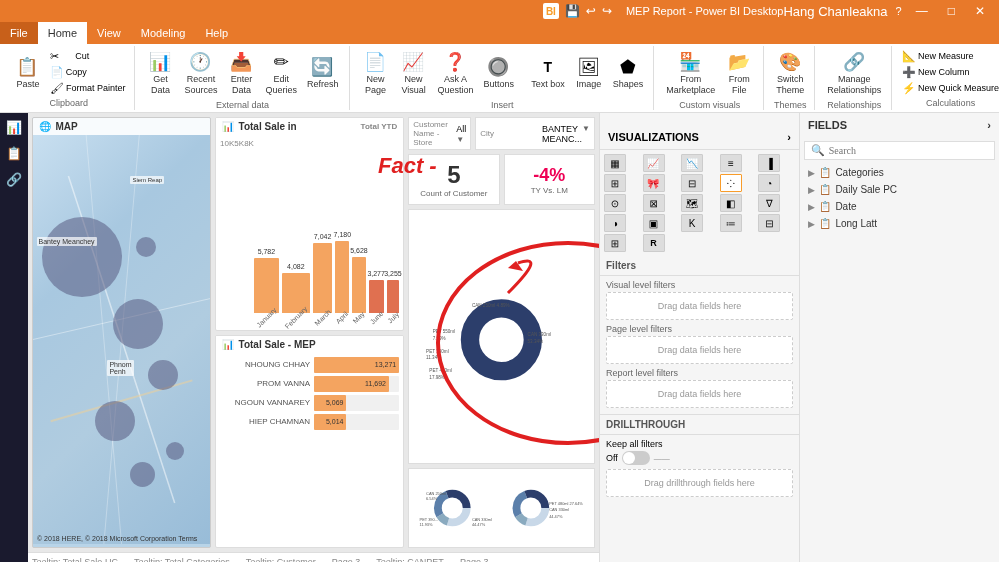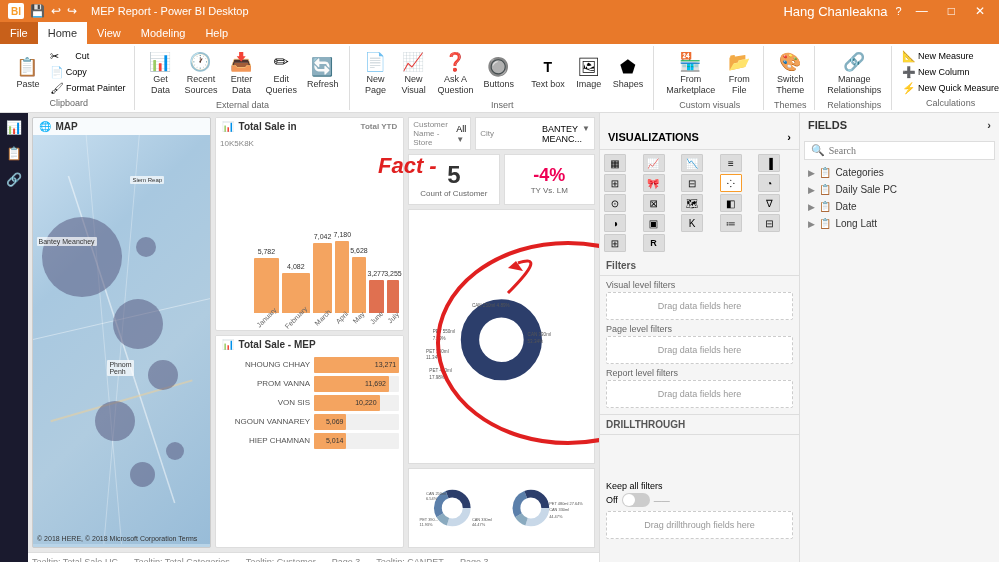--- a/index.html
+++ b/index.html
@@ -1,19 +1,19 @@
 <!DOCTYPE html>
 <html><head>
   <meta charset="utf-8">
   <style>
     * { box-sizing: border-box; margin: 0; padding: 0; }
     body { font-family: 'Segoe UI', Arial, sans-serif; font-size: 11px; background: #f0f0f0; width: 999px; height: 562px; overflow: hidden; }
 
     
-    .title-bar { background: #e8792a; height: 22px; display: flex; align-items: center; justify-content: space-between; padding: 0 8px; color: white; font-size: 11px; }
+    .title-bar { background: #e8792a; height: 22px; display: flex; align-items: center; justify-content: flex-end; padding: 0 8px; color: white; font-size: 11px; }
     .title-bar-left { display: flex; align-items: center; gap: 6px; }
     .title-bar-controls { display: flex; gap: 8px; font-size: 12px; }
     .title-bar-icon { width: 16px; height: 16px; background: #fff; border-radius: 2px; display: flex; align-items: center; justify-content: center; }
     .win-btn { cursor: pointer; padding: 0 6px; }
 
     
     .ribbon { background: #fff; border-bottom: 1px solid #ddd; }
     .ribbon-tabs { display: flex; background: #e8792a; height: 22px; }
     .ribbon-tab { padding: 2px 10px; color: white; font-size: 11px; cursor: pointer; display: flex; align-items: center; }
     .ribbon-tab.active { background: #fff; color: #333; }
@@ -404,28 +404,20 @@
                 <div class="mep-bar-fill" style="width:100%;">
                   <span class="mep-bar-val">13,271</span>
                 </div>
               </div>
             </div>
             <div class="mep-row">
               <div class="mep-name">PROM VANNA</div>
               <div class="mep-bar-wrap">
                 <div class="mep-bar-fill" style="width:88%;">
                   <span class="mep-bar-val">11,692</span>
-                </div>
-              </div>
-            </div>
-            <div class="mep-row">
-              <div class="mep-name">VON SIS</div>
-              <div class="mep-bar-wrap">
-                <div class="mep-bar-fill" style="width:77%;">
-                  <span class="mep-bar-val">10,220</span>
                 </div>
               </div>
             </div>
             <div class="mep-row">
               <div class="mep-name">NGOUN VANNAREY</div>
               <div class="mep-bar-wrap">
                 <div class="mep-bar-fill" style="width:38%;">
                   <span class="mep-bar-val">5,069</span>
                 </div>
               </div>
@@ -578,21 +570,21 @@
       <div class="filter-drop-zone">Drag data fields here</div>
       <div style="font-size:9px;color:#666;margin:4px 0 2px;">Page level filters</div>
       <div class="filter-drop-zone">Drag data fields here</div>
       <div style="font-size:9px;color:#666;margin:4px 0 2px;">Report level filters</div>
       <div class="filter-drop-zone">Drag data fields here</div>
     </div>
     <div style="padding:4px 6px;font-size:10px;font-weight:bold;color:#555;border-top:1px solid #ddd;border-bottom:1px solid #ddd;">
       <span>DRILLTHROUGH</span>
     </div>
     <div style="padding:4px 6px;">
-      <div style="display:flex;align-items:center;justify-content:space-between;font-size:9px;margin-top:42px;">
+      <div style="display:flex;align-items:center;justify-content:space-between;font-size:9px;">
         <span>Keep all filters</span>
       </div>
       <div style="display:flex;align-items:center;gap:4px;margin-top:2px;">
         <span style="font-size:9px;">Off</span>
         <div style="width:28px;height:14px;background:#ccc;border-radius:7px;position:relative;">
           <div style="width:12px;height:12px;background:white;border-radius:50%;position:absolute;top:1px;left:1px;"></div>
         </div>
         <span style="font-size:8px;color:#888;">——</span>
       </div>
       <div class="filter-drop-zone" style="margin-top:4px;">Drag drillthrough fields here</div>

